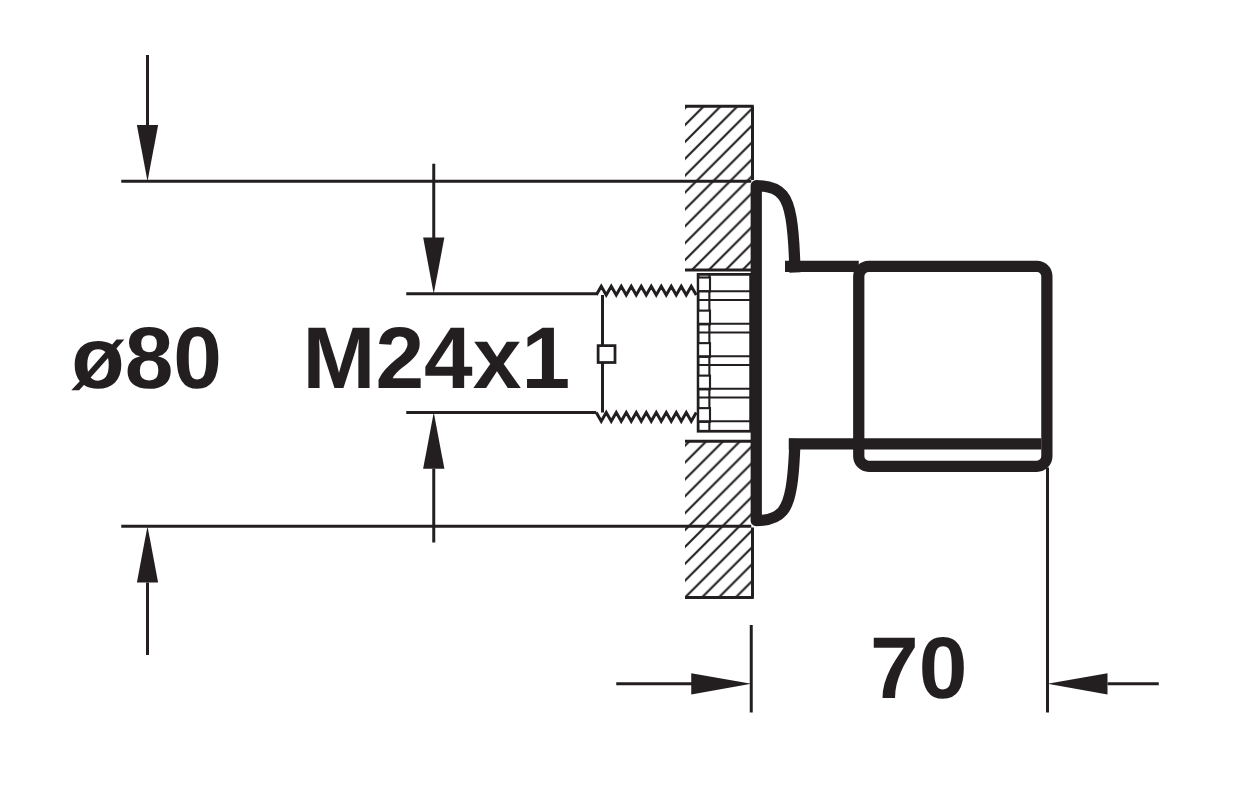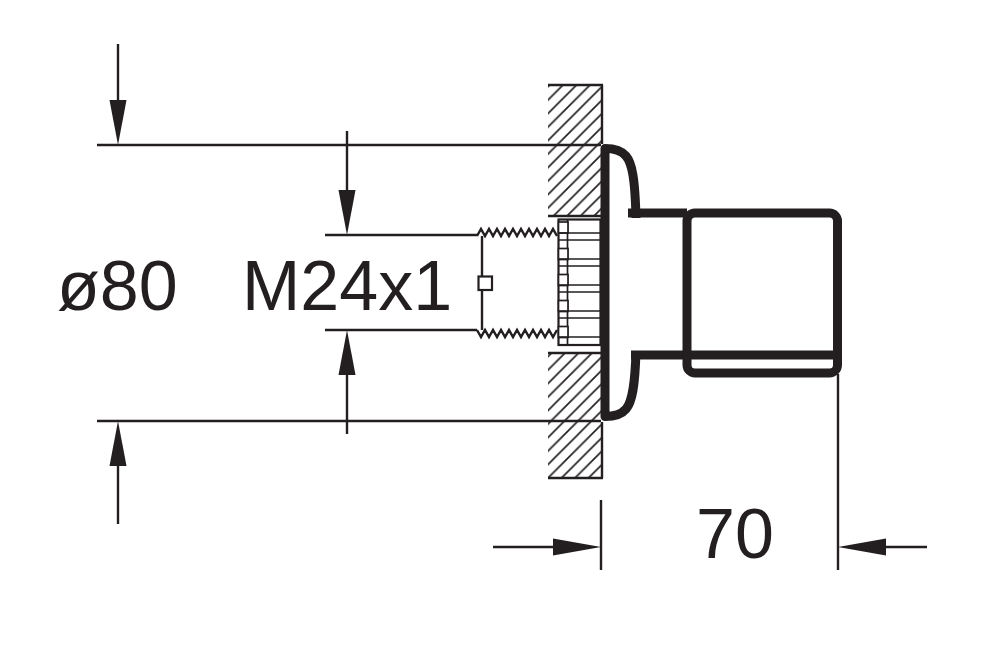--- a/index.html
+++ b/index.html
@@ -1,20 +1,21 @@
 <!DOCTYPE html>
 <html style="--ink: #231f20; --paper: #ffffff;"><head>
 <meta charset="utf-8">
 <style>
   :root { --ink:#231f20; --paper:#ffffff; }
   html,body { margin:0; padding:0; background:var(--paper); }
   .page {
     position:relative; width:1000px; height:646px;
     background:var(--paper); overflow:hidden;
     font-family:"Liberation Sans", sans-serif;
+    font-weight:bold;
   }
   svg.drawing { position:absolute; inset:0; display:block; }
   
   .ln   { stroke:var(--ink); stroke-width:2.4; fill:none; }
   .lnf  { stroke:var(--ink); stroke-width:1.7; fill:none; }
   
   .lnx  { stroke:var(--ink); stroke-width:9; fill:none;
           stroke-linejoin:round; stroke-linecap:butt; }
   
   .fl   { fill:var(--ink); stroke:none; }

